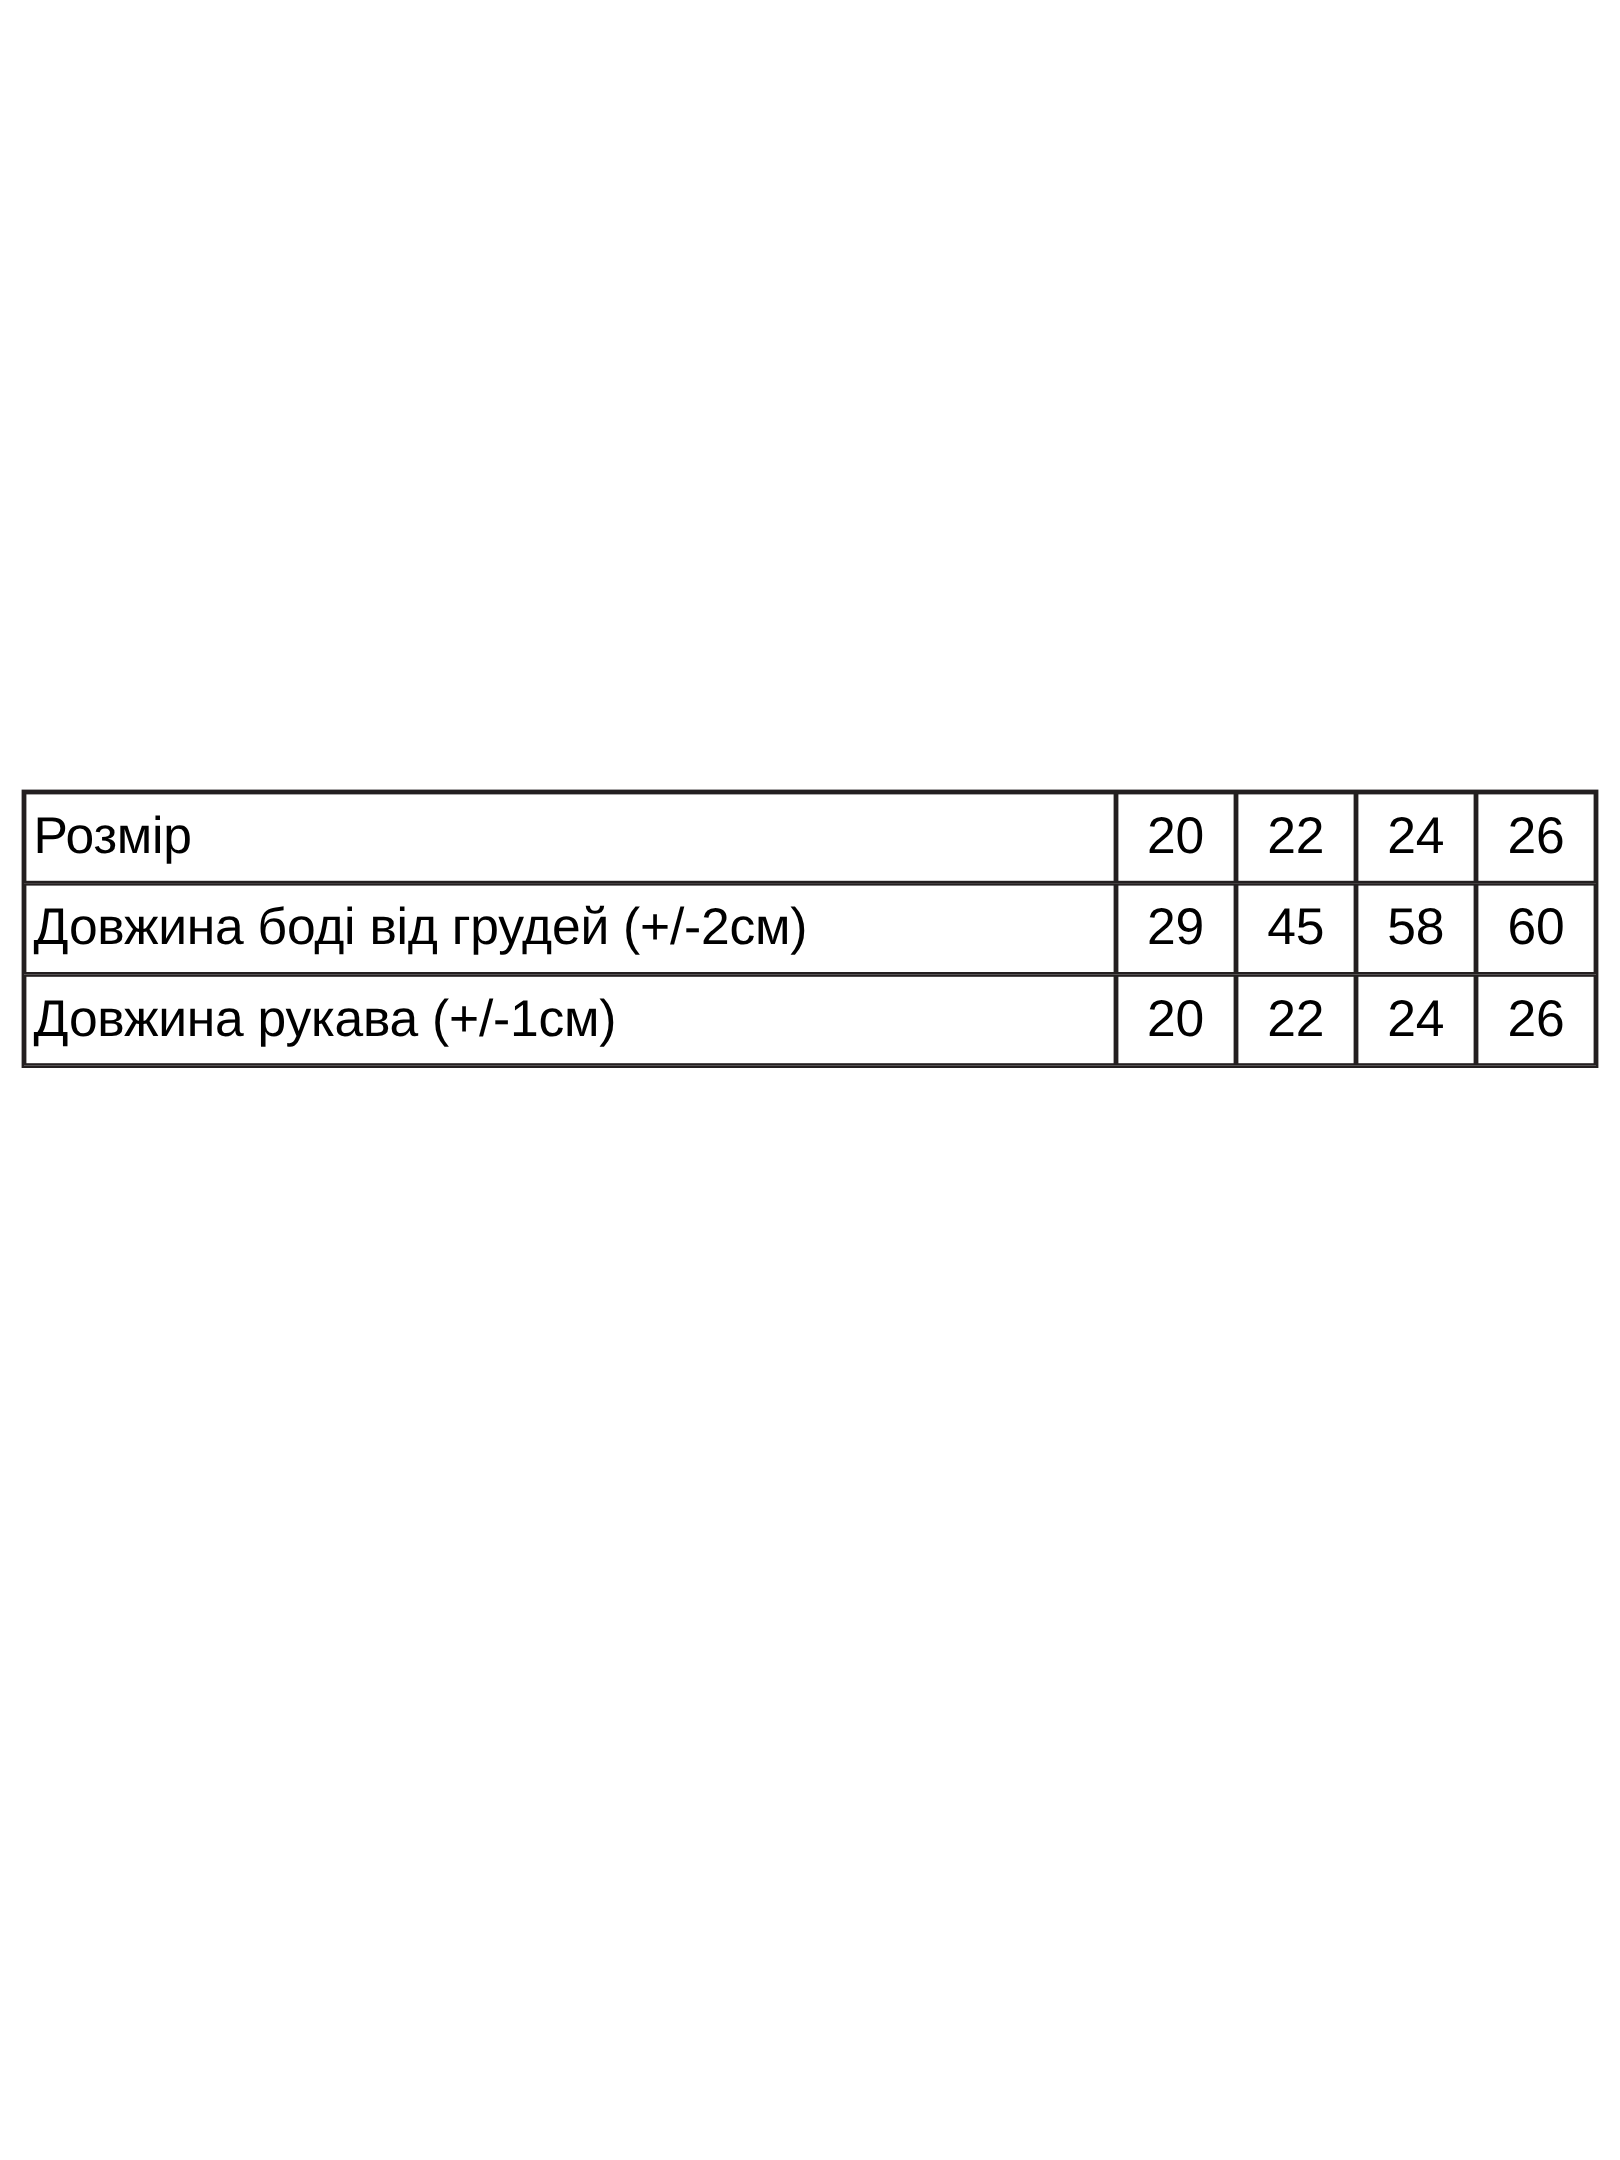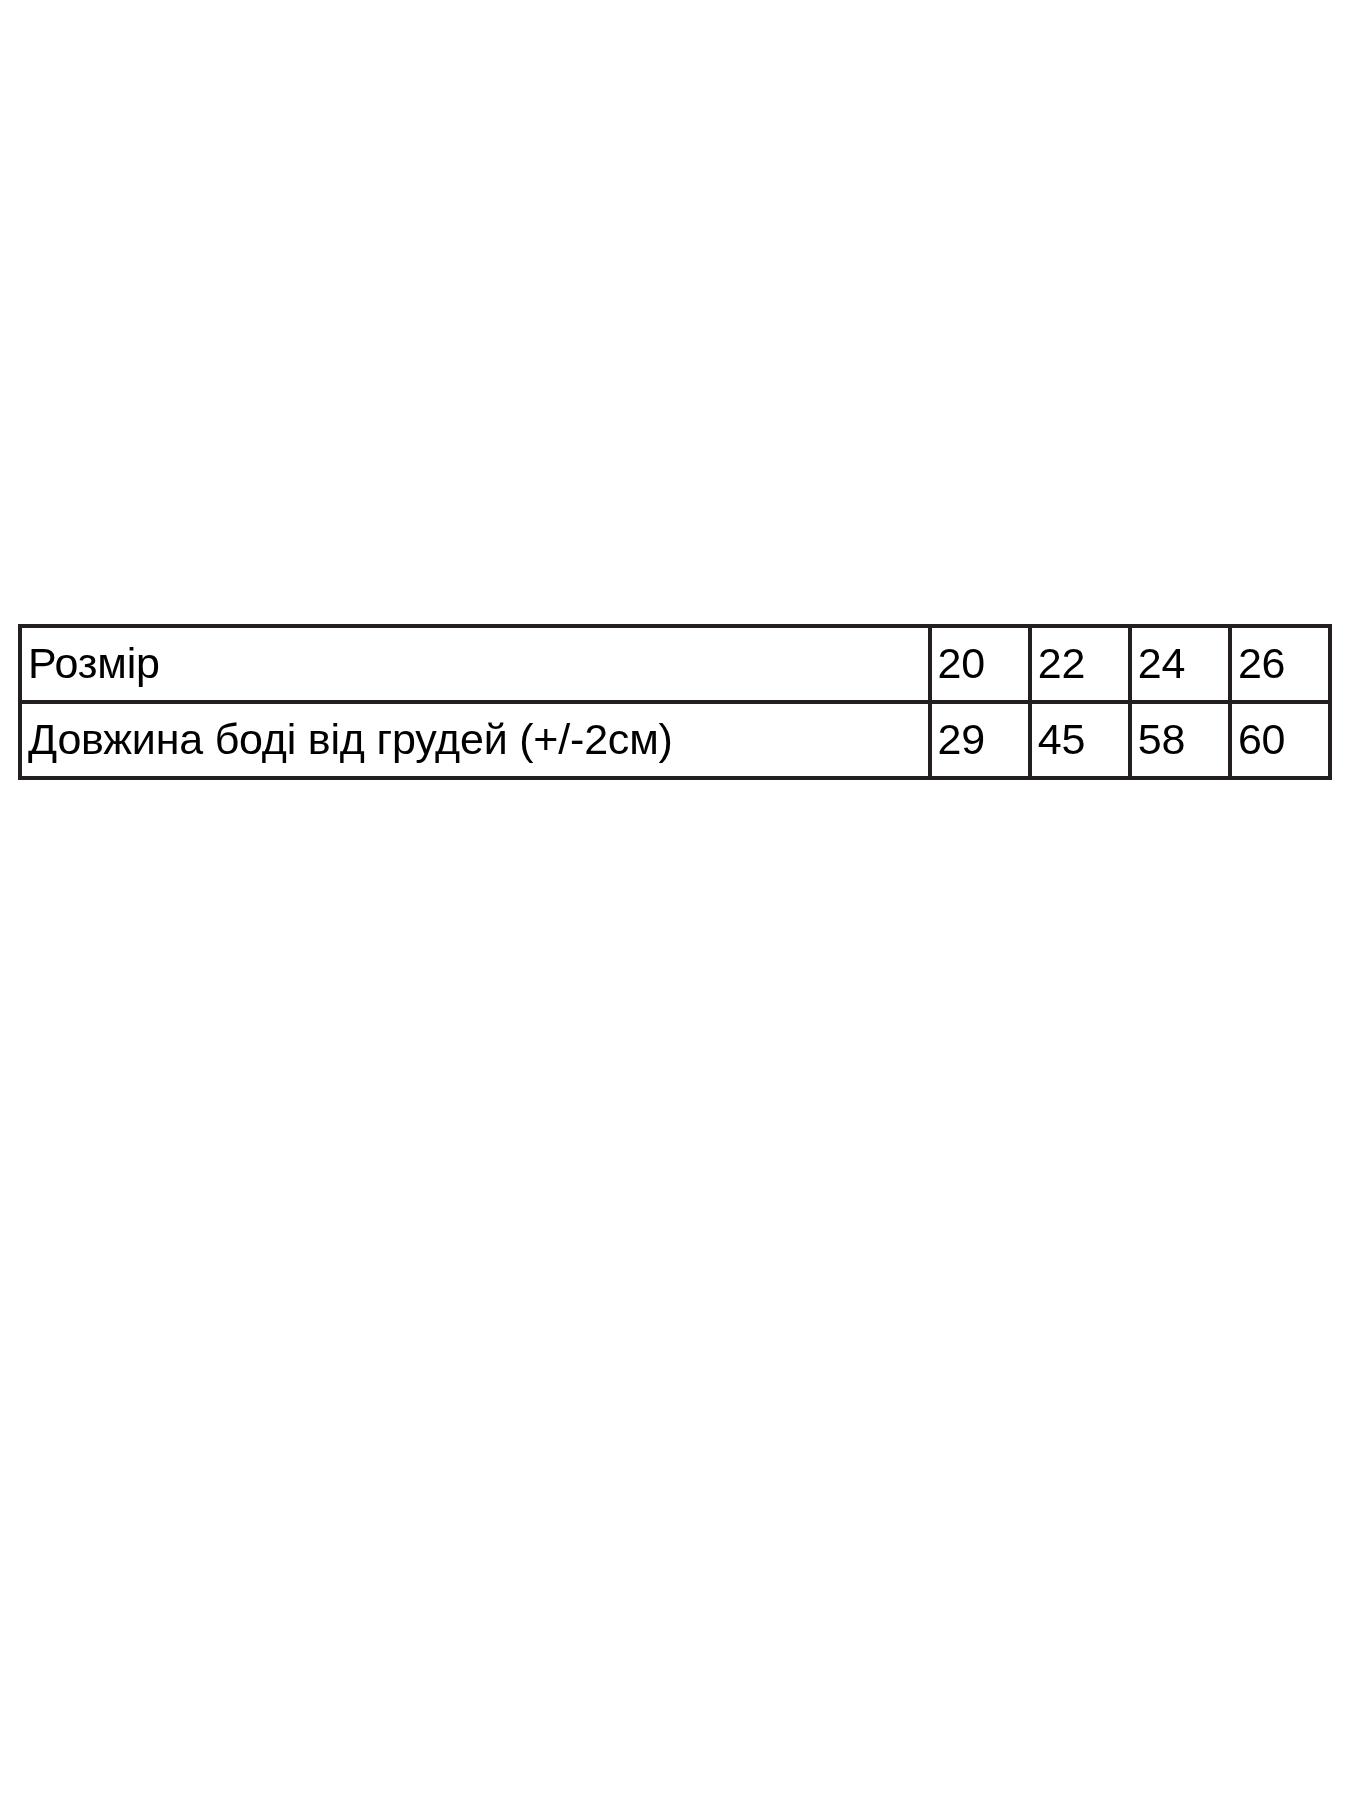--- a/index.html
+++ b/index.html
@@ -13,21 +13,21 @@
     height: 1800px;
     position: relative;
     font-family: "Liberation Sans", sans-serif;
     color: #000000;
     overflow: hidden;
   }
 
   #size-table-wrap {
     position: absolute;
     left: 18px;
-    top: 624px;
+    top: 658px;
     width: 1314px;
   }
 
   table.size-table {
     border-collapse: separate;
     border-spacing: 0;
     width: 100%;
     table-layout: fixed;
     border: 2px solid #231f20;
   }
@@ -43,20 +43,21 @@
     font-weight: 400;
     letter-spacing: -0.2px;
   }
 
   td.label-cell {
     text-align: left;
     padding-left: 10px;
   }
 
   td.value-cell {
+    text-align: center;
     padding: 0 2px;
   }
 
   
   col.c-label { width: 836px; }
   col.c-val { width: 92px; }
 </style>
 </head>
 <body>
 
@@ -77,15 +78,22 @@
         <td class="value-cell">24</td>
         <td class="value-cell">26</td>
       </tr>
       <tr>
         <td class="label-cell">Довжина боді від грудей (+/-2см)</td>
         <td class="value-cell">29</td>
         <td class="value-cell">45</td>
         <td class="value-cell">58</td>
         <td class="value-cell">60</td>
       </tr>
+      <tr>
+        <td class="label-cell">Довжина рукава (+/-1см)</td>
+        <td class="value-cell">20</td>
+        <td class="value-cell">22</td>
+        <td class="value-cell">24</td>
+        <td class="value-cell">26</td>
+      </tr>
     </tbody>
   </table>
 </div>
 
 </body></html>

